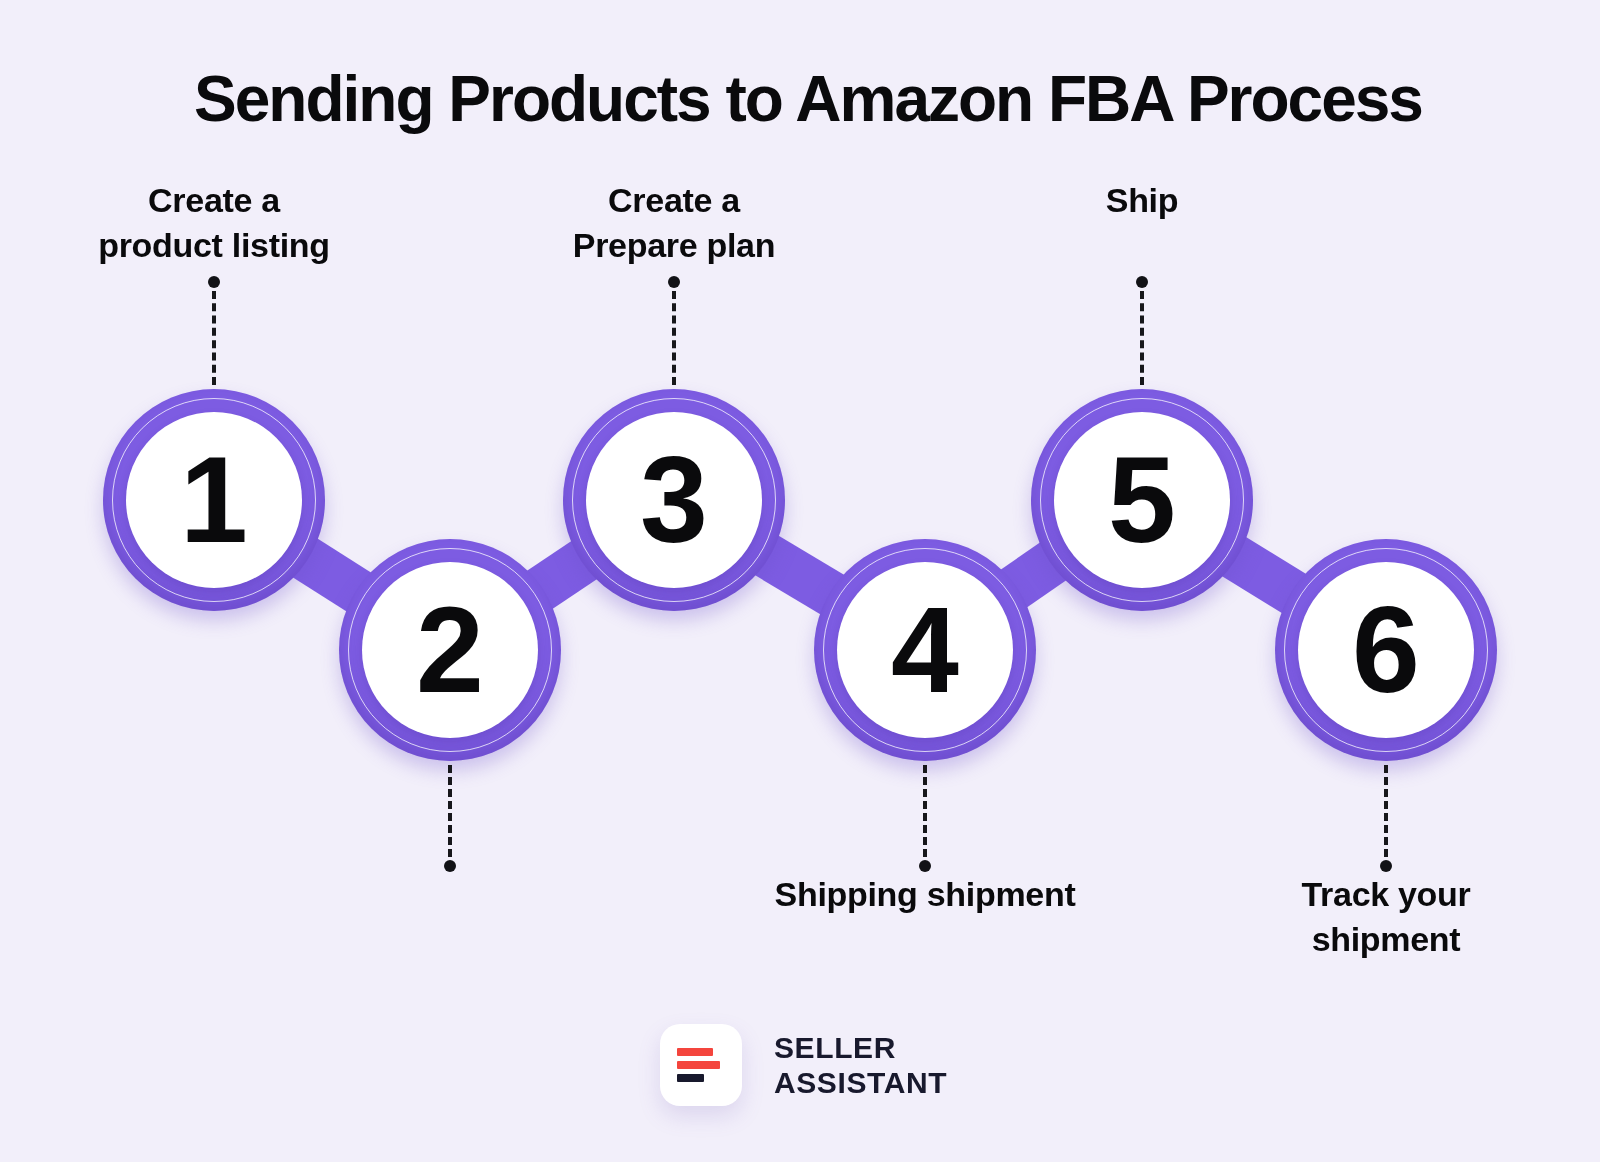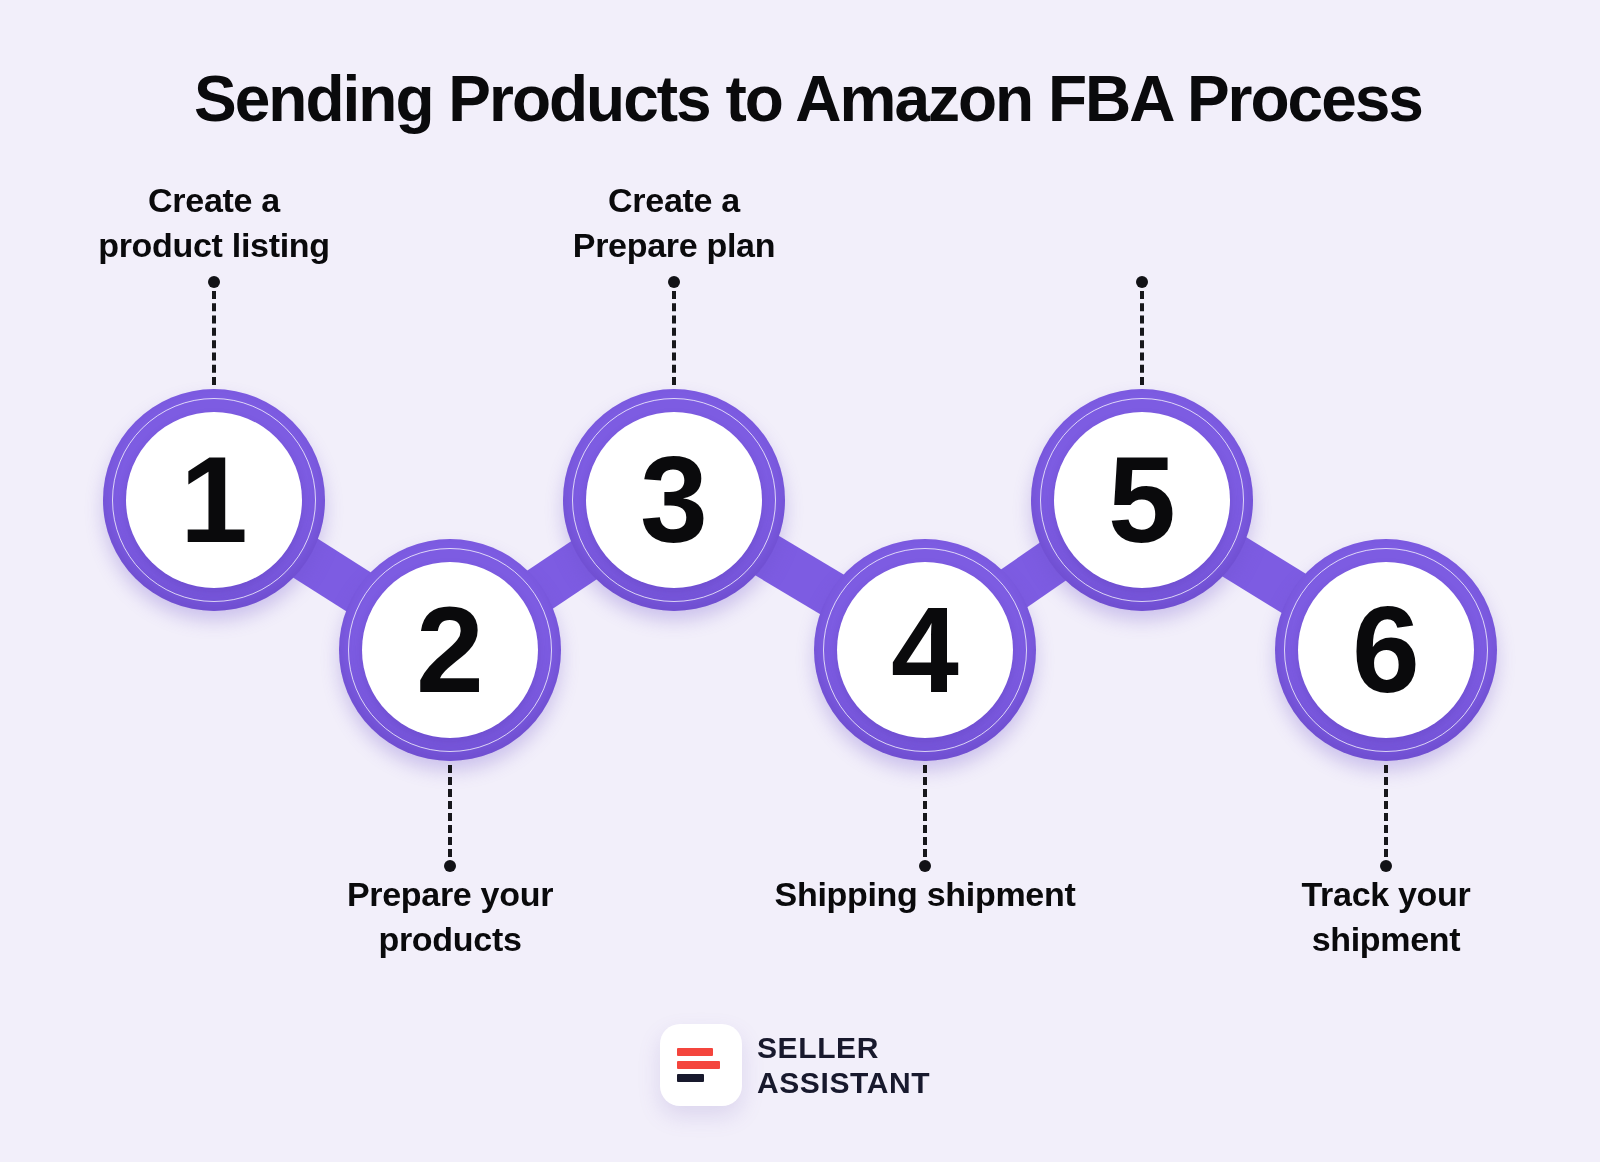--- a/index.html
+++ b/index.html
@@ -76,21 +76,21 @@
     position:absolute;width:440px;
     text-align:center;
     font-size:34px;font-weight:bold;
     line-height:45px;letter-spacing:-0.3px;
     color:var(--text,#0A0A0C);
     z-index:3;
   }
   
   .logo{
     position:absolute;left:660px;top:1024px;
-    display:flex;align-items:center;gap:15px;
+    display:flex;align-items:center;gap:32px;
     z-index:4;
   }
   .logo-icon{
     position:relative;
     width:82px;height:82px;
     background:#FFFFFF;border-radius:20px;
     box-shadow:0 10px 22px rgba(120,100,190,0.18);
   }
   .logo-icon .bar{position:absolute;left:17px;height:8px;border-radius:1px;}
   .logo-icon .bar1{top:24px;width:36px;background:var(--logo-red,#F4453D);}
@@ -181,26 +181,23 @@
 
   <div class="step-label" style="left:-6px;top:178px;">
     <div>Create a</div>
     <div>product listing</div>
   </div>
   <div class="step-label" style="left:454px;top:178px;">
     <div>Create a</div>
     <div>Prepare plan</div>
   </div>
   <div class="step-label" style="left:922px;top:178px;">
-  </div>
-
-  <div class="step-label" style="left:230px;top:872px;">
-    <div>Prepare your</div>
-    <div>products</div>
-  </div>
+    <div>Ship</div>
+  </div>
+
   <div class="step-label" style="left:705px;top:872px;">
     <div>Shipping shipment</div>
     <div></div>
   </div>
   <div class="step-label" style="left:1166px;top:872px;">
     <div>Track your</div>
     <div>shipment</div>
   </div>
 
   <div class="logo">

